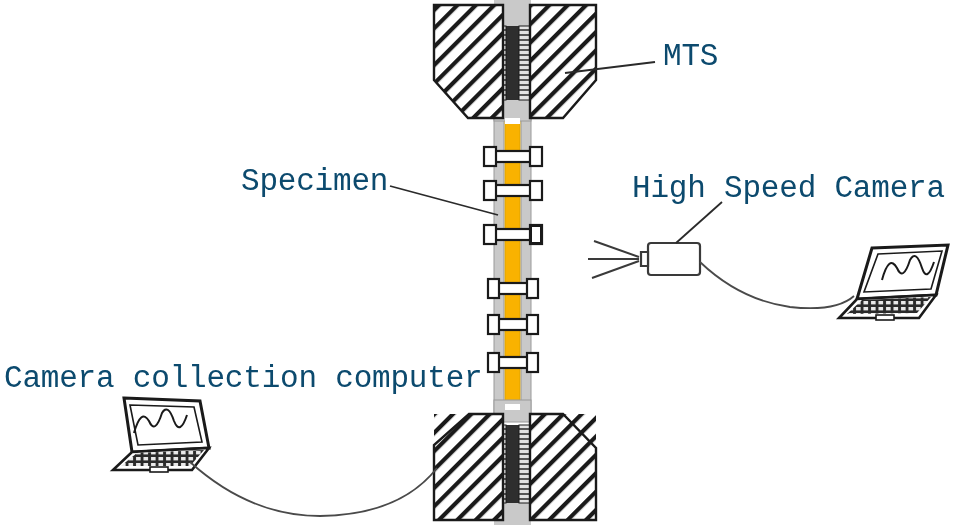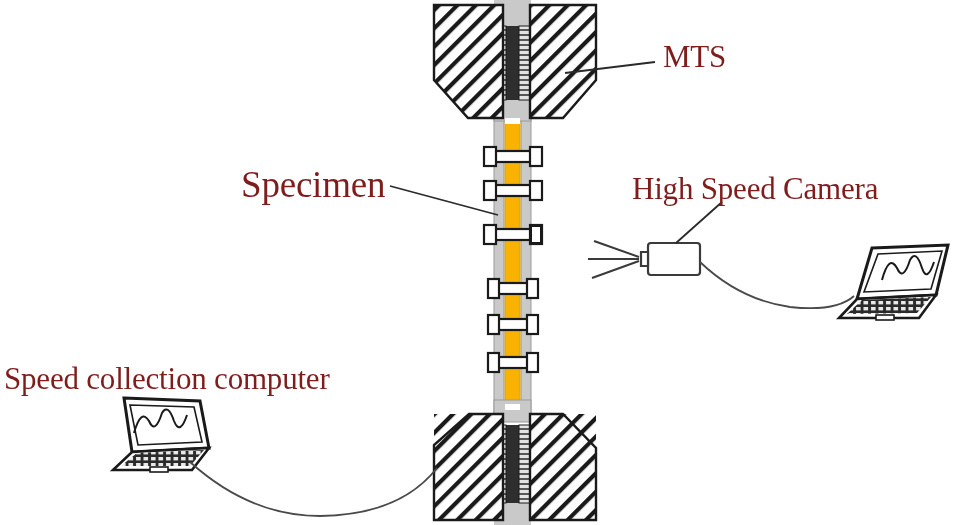--- a/index.html
+++ b/index.html
@@ -5,28 +5,28 @@
   html,body{margin:0;padding:0;background:#ffffff;}
   body{
     width:975px;height:525px;overflow:hidden;
     font-family:"Liberation Sans","DejaVu Sans",sans-serif;
     position:relative;
   }
   #stage{position:absolute;left:0;top:0;width:975px;height:525px;}
   #stage svg{display:block;width:975px;height:525px;}
   .lbl{
     position:absolute;
-    font-family:Liberation Serif, serif;
-    color:#7f1d1d;
+    font-family:Liberation Mono, monospace;
+    color:#0c4a6e;
     white-space:nowrap;
     letter-spacing:-0.2px;
     line-height:1;
   }
   #lbl-mts{left:663px;top:41px;font-size:31px;}
-  #lbl-specimen{left:241px;top:166px;font-size:37px;}
+  #lbl-specimen{left:241px;top:166px;font-size:31px;}
   #lbl-camera{left:632px;top:165px;font-size:31px;margin-top:8px;}
   #lbl-strain{left:4px;top:363px;font-size:31px;}
 </style>
 </head>
 <body>
 
 <div id="stage">
 <svg viewBox="0 0 975 525" xmlns="http://www.w3.org/2000/svg">
   <defs>
     <pattern id="hatch" width="13" height="13" patternUnits="userSpaceOnUse" patternTransform="rotate(-45)">
@@ -273,13 +273,13 @@
 
   <line x1="655" y1="62" x2="565" y2="73" stroke="#2a2a2a" stroke-width="1.8"></line>
   <line x1="390" y1="186" x2="498" y2="215" stroke="#2a2a2a" stroke-width="1.8"></line>
   <line x1="722" y1="202" x2="676" y2="243" stroke="#2a2a2a" stroke-width="1.8"></line>
 </svg>
 </div>
 
 <div class="lbl" id="lbl-mts">MTS</div>
 <div class="lbl" id="lbl-specimen">Specimen</div>
 <div class="lbl" id="lbl-camera">High Speed Camera</div>
-<div class="lbl" id="lbl-strain">Speed collection computer</div>
+<div class="lbl" id="lbl-strain">Camera collection computer</div>
 
 </body></html>

